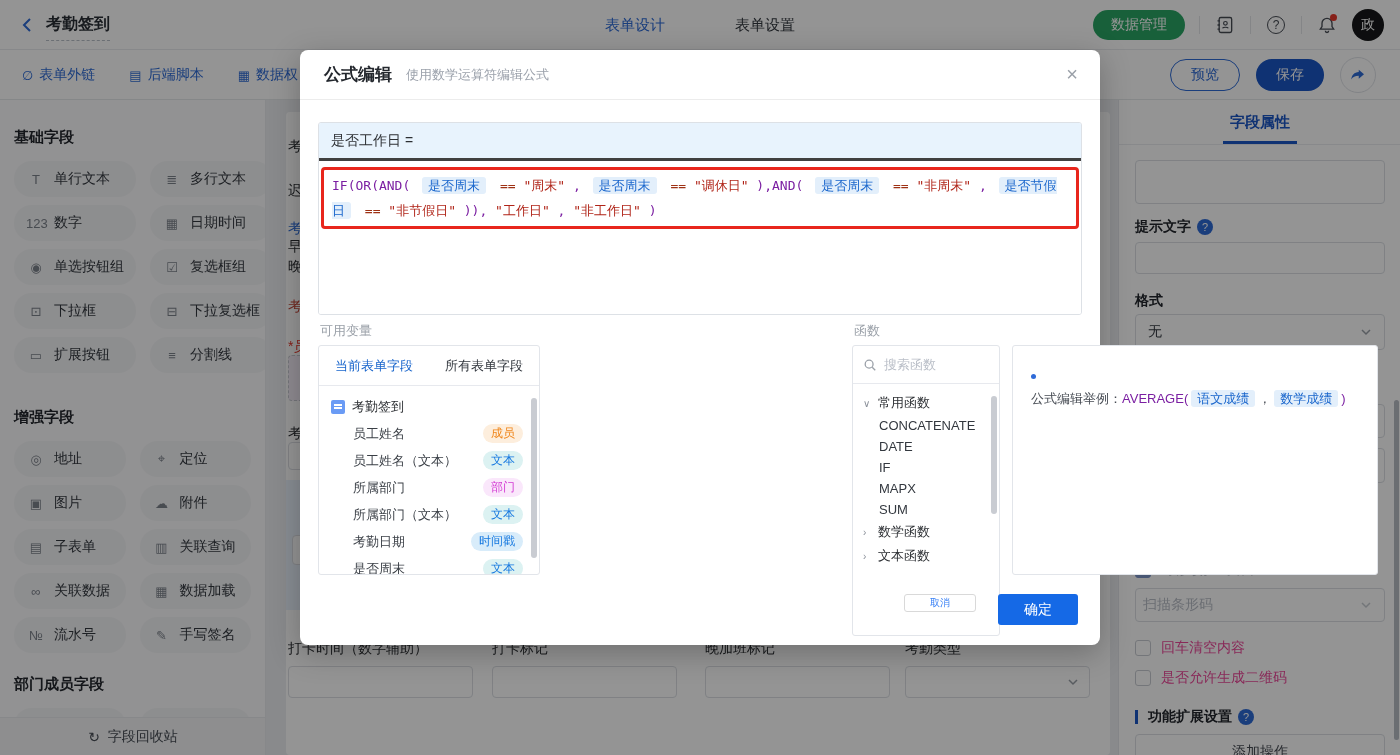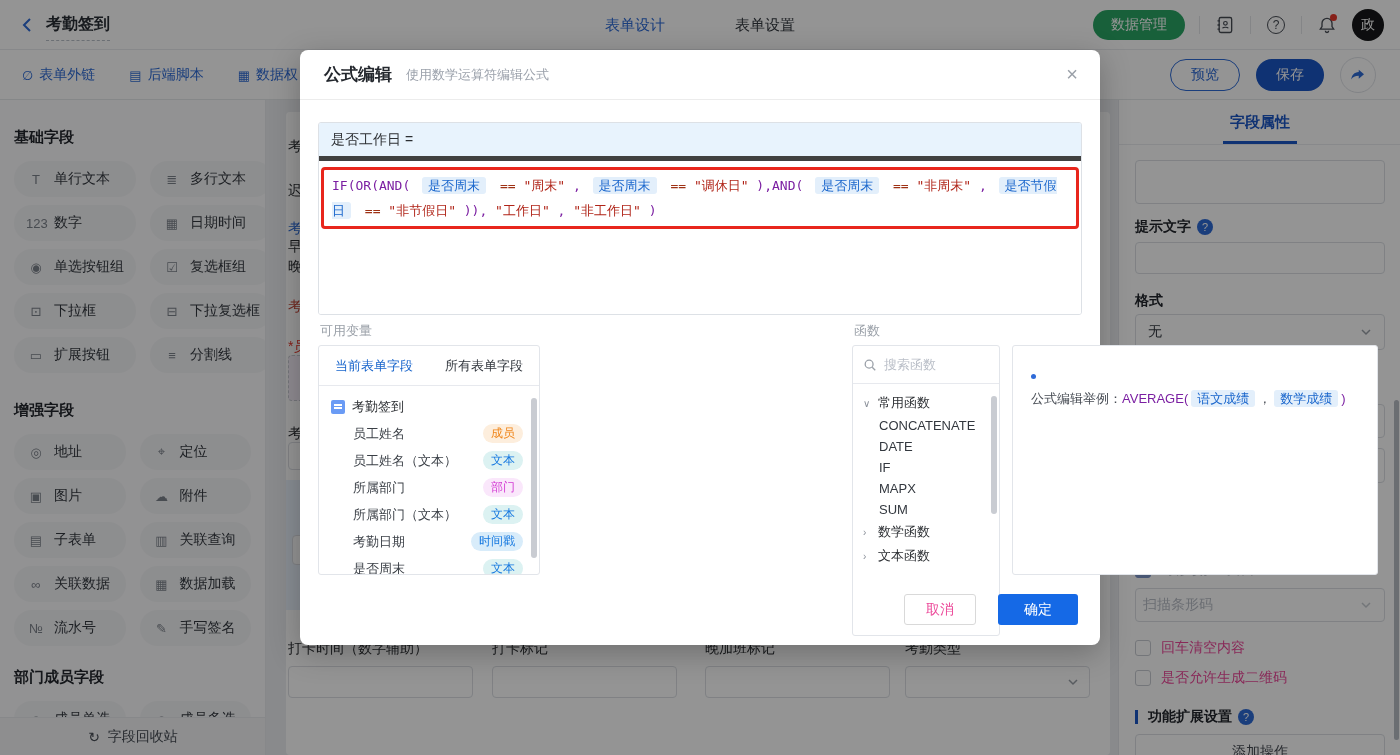--- a/index.html
+++ b/index.html
@@ -91,21 +91,21 @@
   .overlay { position:absolute; inset:0; background:rgba(0,0,0,0.42); z-index:20; }
 
   
   .modal { position:absolute; left:300px; top:50px; width:800px; height:595px; background:#fff; border-radius:8px; z-index:30; box-shadow:0 8px 30px rgba(0,0,0,0.25); }
   .modal-header { position:absolute; left:0; top:0; width:800px; height:50px; border-bottom:1px solid #ececec; display:flex; align-items:center; padding:0 24px; gap:14px; }
   .modal-title { font-size:17px; font-weight:bold; color:#23272d; }
   .modal-subtitle { font-size:13px; color:#9ba1ab; }
   .modal-close { position:absolute; right:22px; top:14px; font-size:20px; color:#9aa0a8; cursor:pointer; line-height:20px; }
 
   .formula-wrap { position:absolute; left:18px; top:72px; width:764px; height:193px; border:1px solid #dde1e6; border-radius:3px; overflow:hidden; }
-  .formula-target { height:38px; background:#e8f3fd; display:flex; align-items:center; padding:0 12px; font-size:14px; color:#2c2f33; border-bottom:5px solid #404040; }
+  .formula-target { height:38px; background:#e8f3fd; display:flex; align-items:center; padding:0 12px; font-size:14px; color:#2c2f33; border-bottom:3px solid #404040; }
   .formula-area { position:relative; height:155px; background:#fff; }
   .formula-redbox { position:absolute; left:2px; top:6px; width:758px; min-height:58px; border:3px solid #e8261c; border-radius:4px; padding:3px 8px; font-family:"DejaVu Sans Mono",monospace; font-size:13px; line-height:25px; color:#33383f; }
   .tok-kw { color:#7b1fa2; }
   .tok-op { color:#9e3114; margin-left:2px; }
   .tok-str { color:#b02418; }
   .tok-chip { background:#e3effb; color:#1a66cc; border-radius:3px; padding:1px 6px; margin:0 4px; font-family:"Liberation Sans","DejaVu Sans",sans-serif; }
 
   .panel-label { position:absolute; font-size:13px; color:#9aa0a8; }
   .panel { position:absolute; border:1px solid #e2e5ea; border-radius:3px; background:#fff; overflow:hidden; }
 
@@ -137,21 +137,21 @@
   .funcs-scroll { position:absolute; right:2px; top:50px; width:6px; height:118px; background:#c9ccd2; border-radius:3px; }
 
   
   .help-panel { left:712px; top:295px; width:366px; height:230px; padding:20px 18px; }
   .help-row { display:flex; gap:10px; font-size:13px; color:#474c54; margin-bottom:16px; line-height:20px; flex-wrap:wrap; align-items:center; }
   .bullet { width:5px; height:5px; border-radius:50%; background:#2f6bd8; margin-top:8px; flex:none; align-self:flex-start; }
   .help-kw { color:#7b1fa2; }
   .help-chip { background:#e3effb; color:#1a66cc; border-radius:3px; padding:1px 6px; margin:0 3px; }
 
   .modal-footer { position:absolute; right:22px; bottom:20px; display:flex; gap:22px; }
-  .btn-cancel { width:72px; height:31px; border:1px solid #d9d9d9; background:#fff; border-radius:3px; font-size:14px; color:#ec4899; cursor:pointer; }
+  .btn-cancel { width:72px; height:18px; border:1px solid #d9d9d9; background:#fff; border-radius:3px; font-size:10px; color:#3b82f6; cursor:pointer; }
   .btn-confirm { width:80px; height:31px; border:none; background:#1569e6; border-radius:3px; font-size:14px; color:#fff; cursor:pointer; }
 
   svg { display:block; }
 </style>
 </head>
 <body>
 
 <div class="app">
 
   <header class="topbar">
@@ -271,21 +271,21 @@
           <div class="ls-pill">
             <span class="pill-icon">▭</span>
             <span class="pill-label">扩展按钮</span>
           </div>
 
           <div class="ls-pill">
             <span class="pill-icon">≡</span>
             <span class="pill-label">分割线</span>
           </div>
         </div>
-      <div class="ls-section-title" style="margin-top:28px;">增强字段</div>
+      <div class="ls-section-title" style="margin-top:35px;">增强字段</div>
       <div class="ls-grid">
 
           <div class="ls-pill">
             <span class="pill-icon">◎</span>
             <span class="pill-label">地址</span>
           </div>
 
           <div class="ls-pill">
             <span class="pill-icon">⌖</span>
             <span class="pill-label">定位</span>

